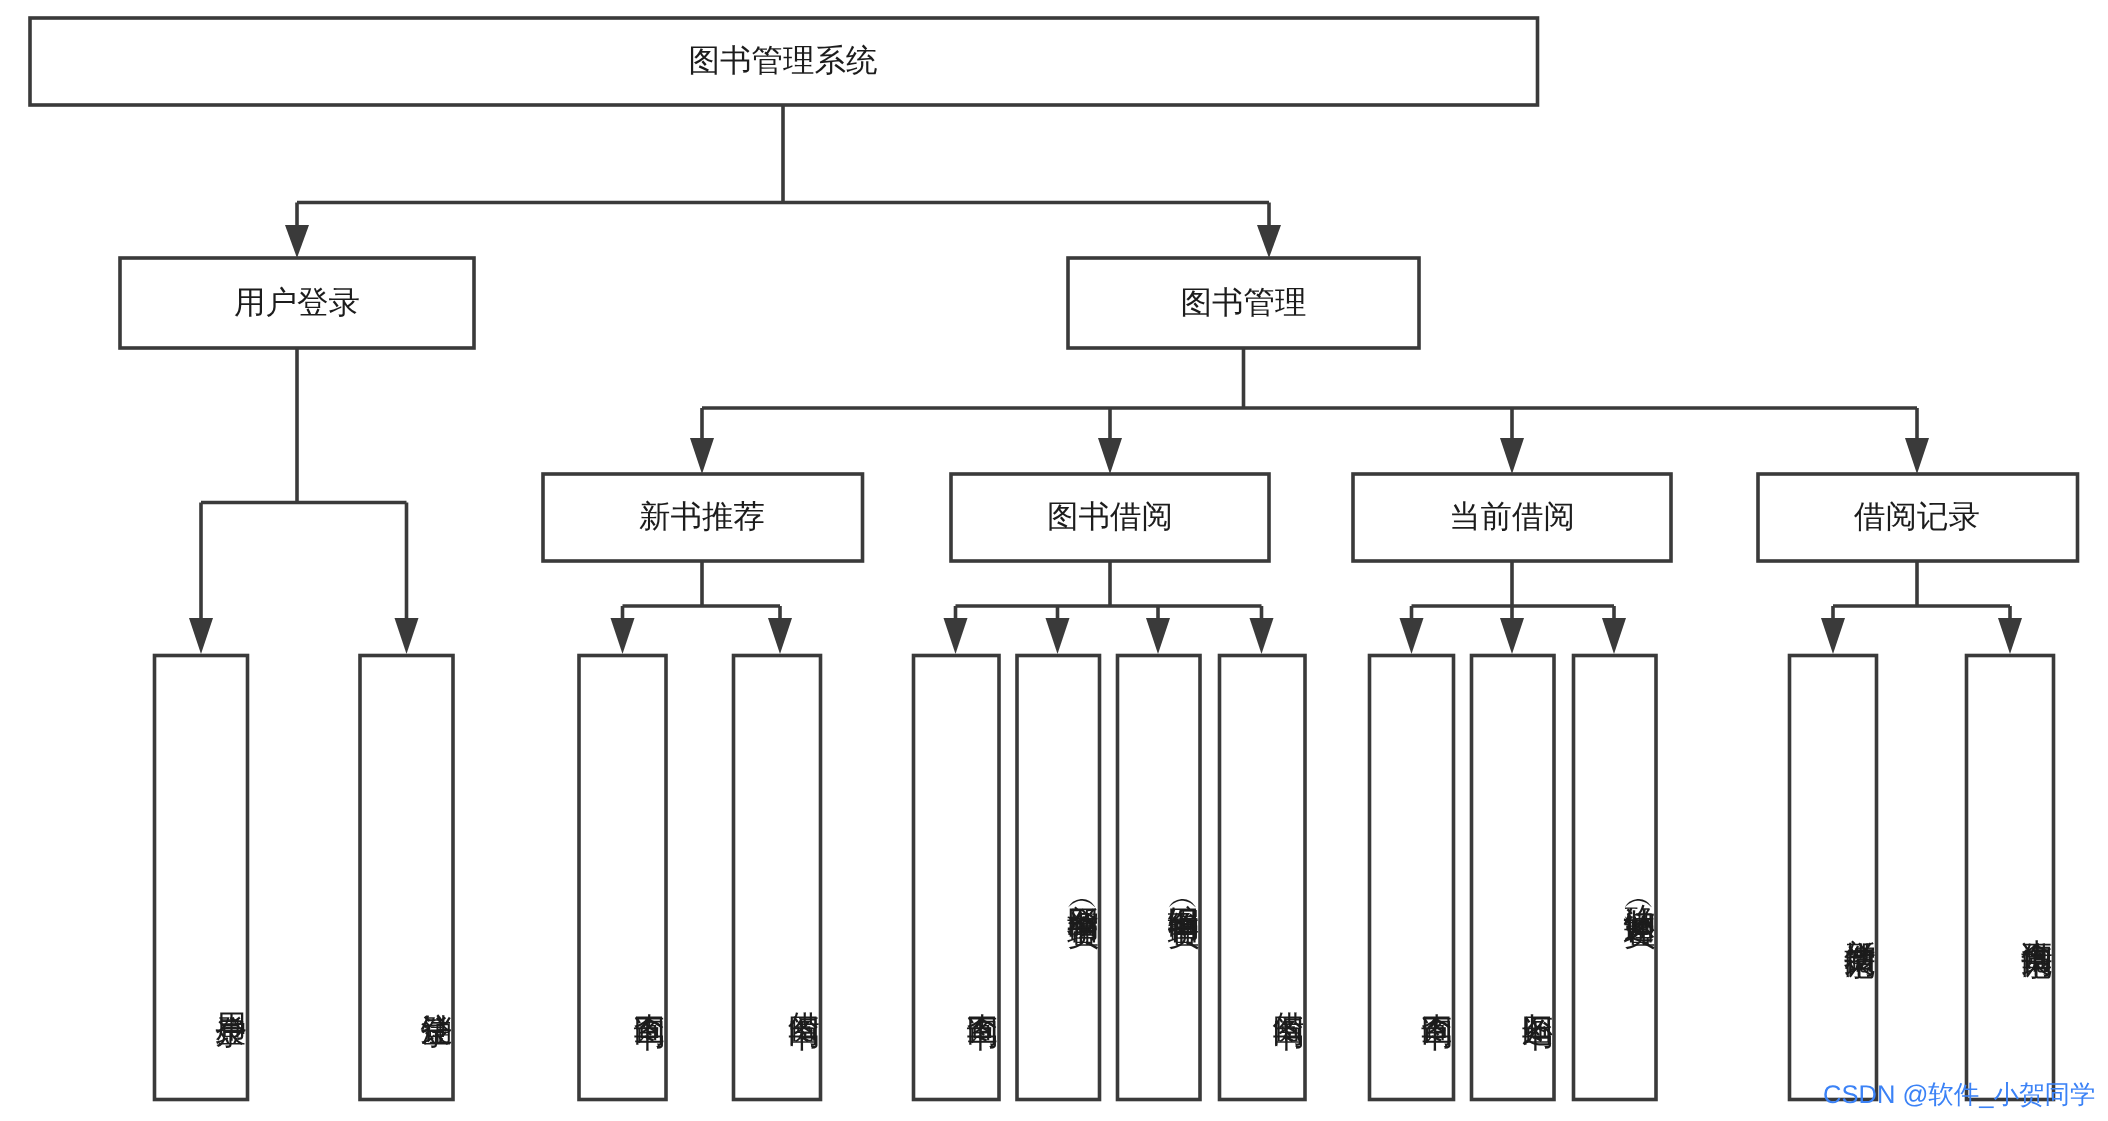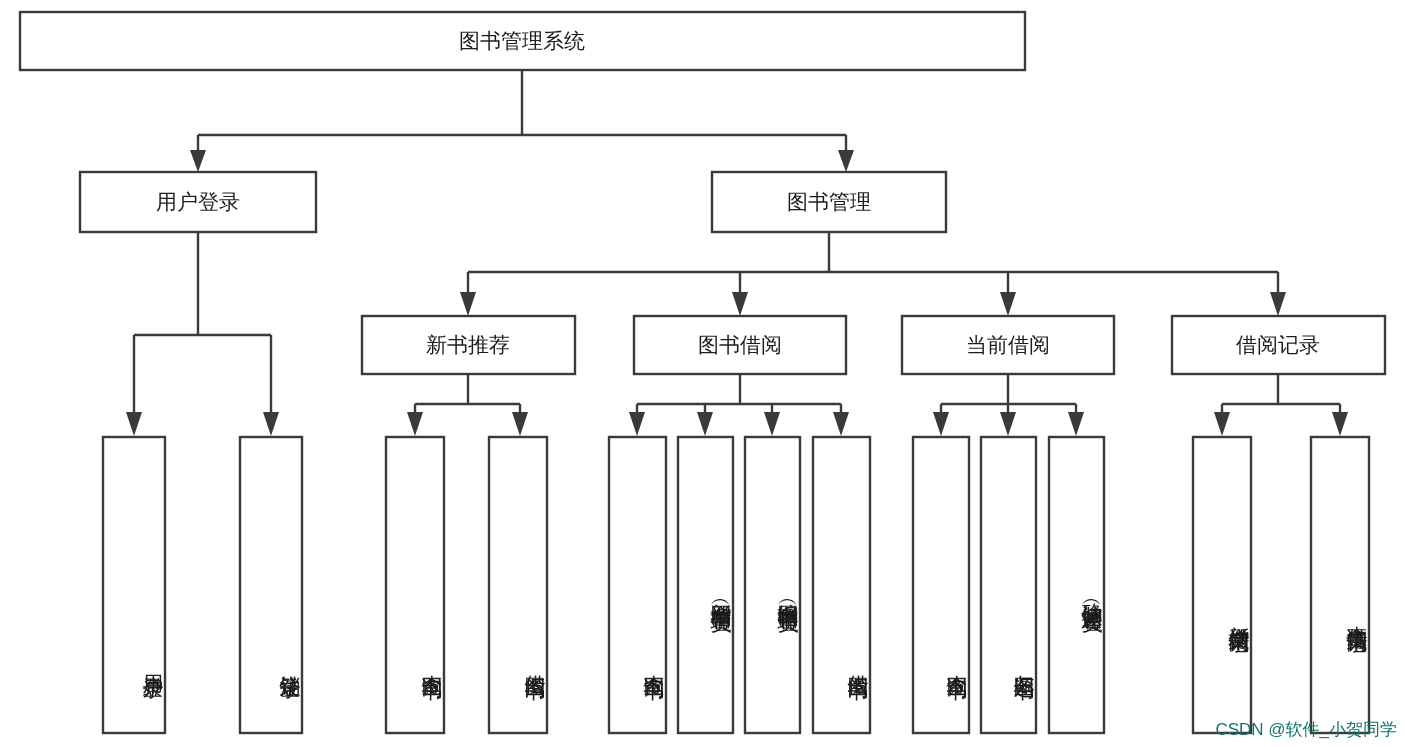--- a/index.html
+++ b/index.html
@@ -64,21 +64,21 @@
     align-items: flex-start;
     justify-content: center;
     pointer-events: none;
   }
   .watermark {
     position: absolute;
     right: 8px;
     bottom: 6px;
     font-family: "Liberation Sans", "DejaVu Sans", sans-serif;
     font-size: 17px;
-    color: #0f766e;
+    color: #3b82f6;
     white-space: nowrap;
     user-select: none;
   }
 </style>
 </head>
 <body>
 
 <div id="diagram-root">
 
   <svg class="diagram" viewBox="0 0 1405 747" xmlns="http://www.w3.org/2000/svg">

